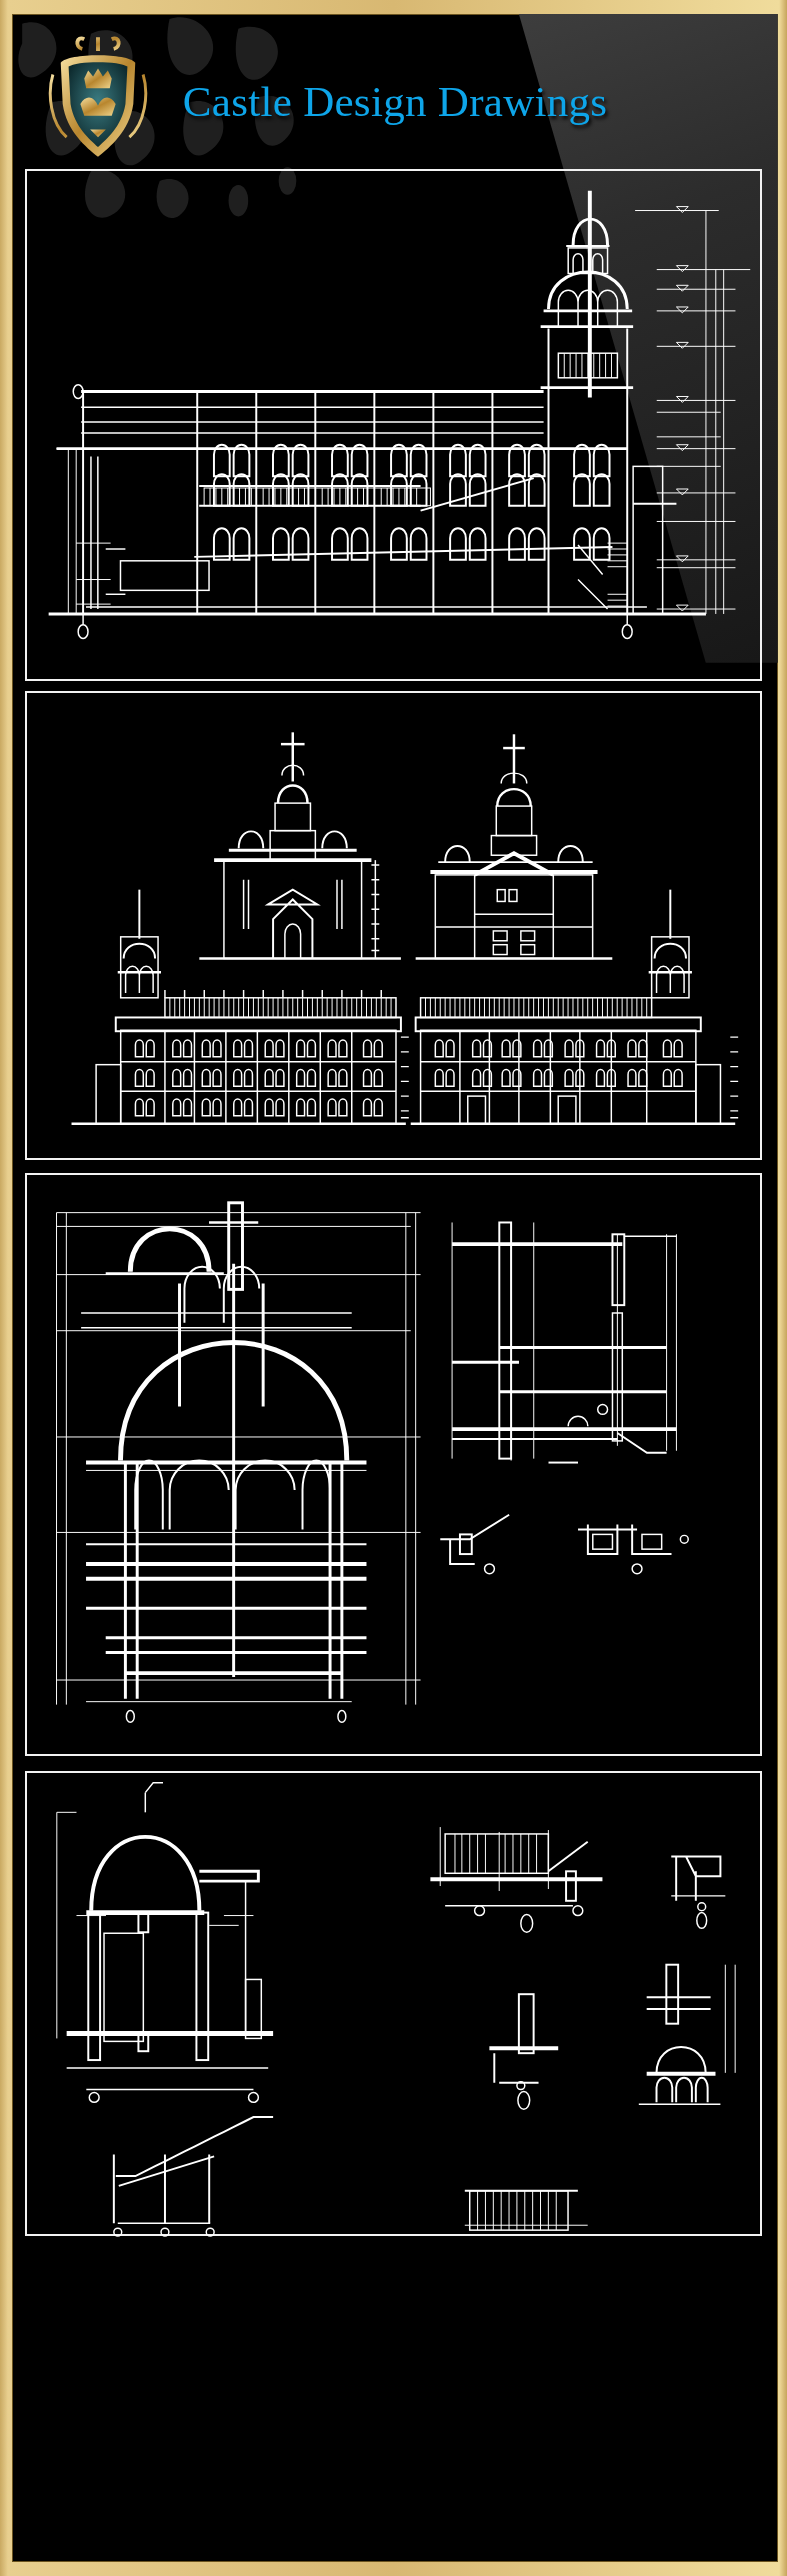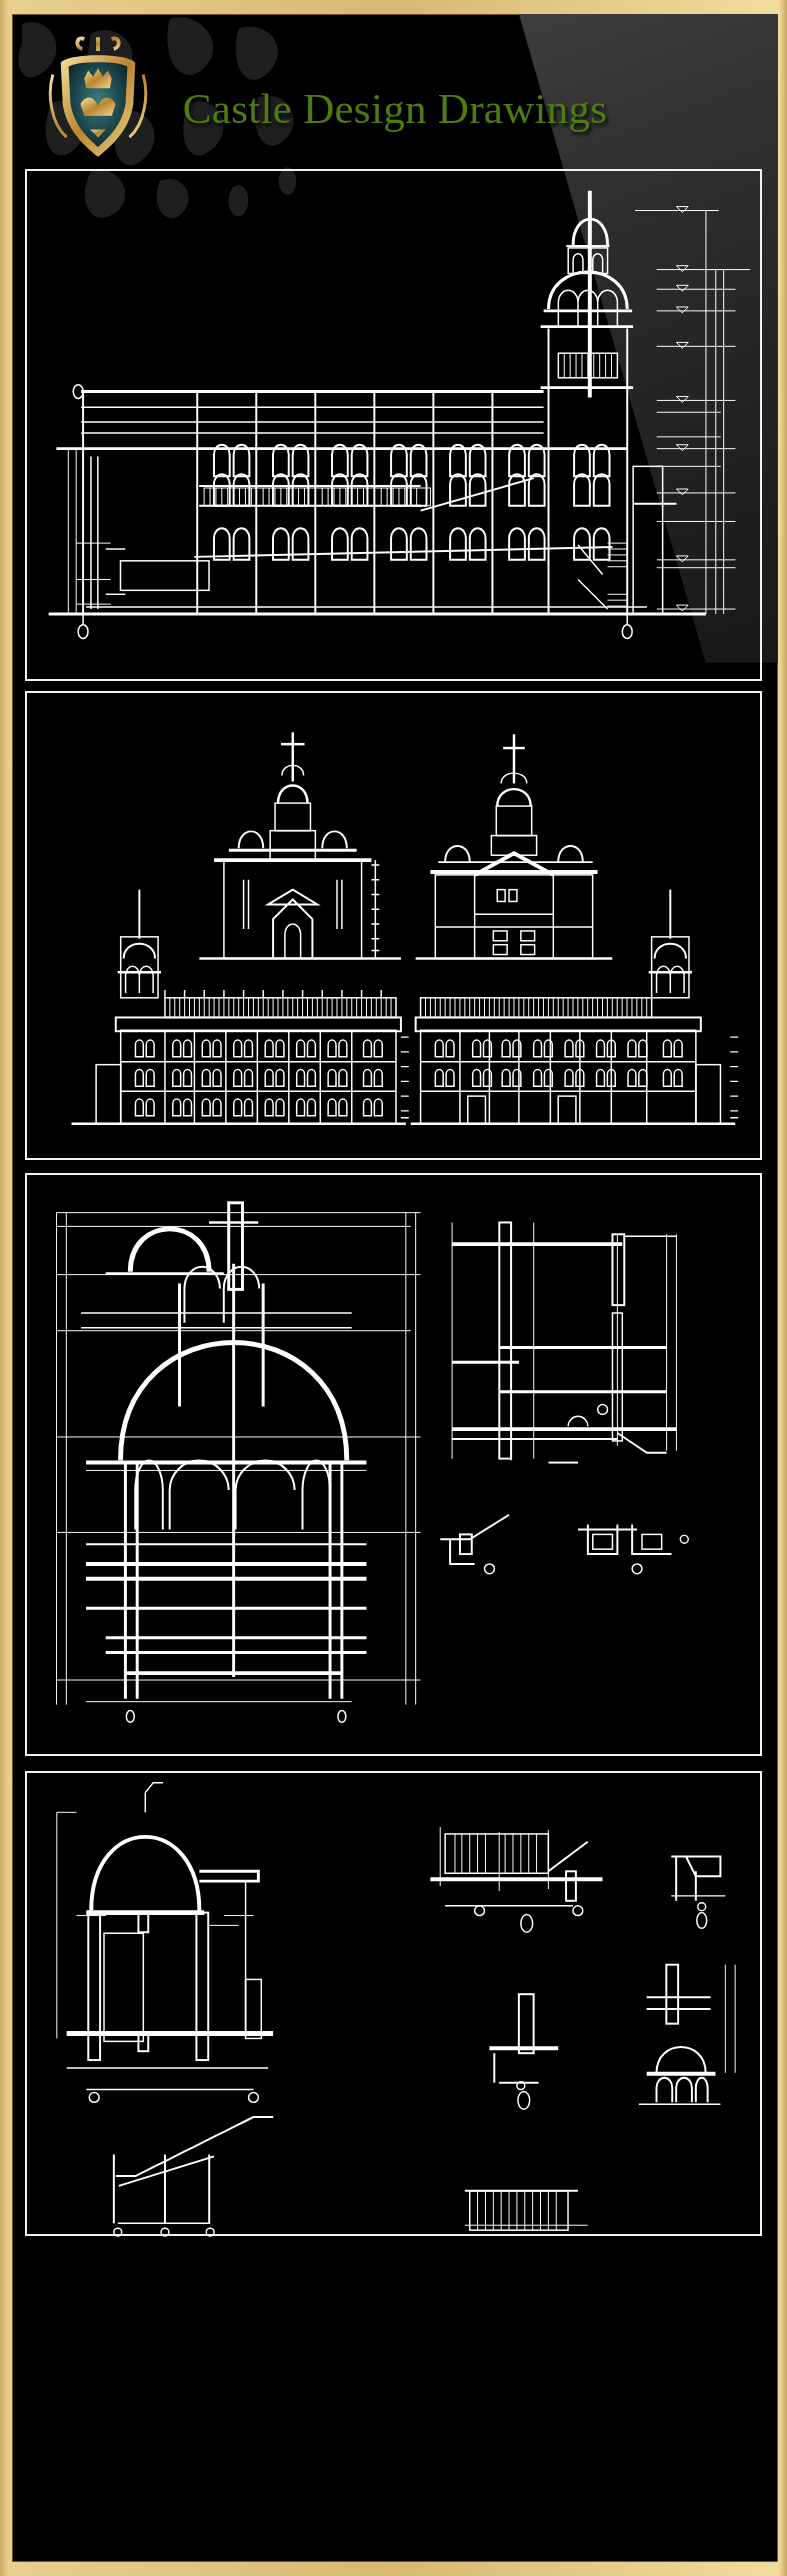--- a/index.html
+++ b/index.html
@@ -6,21 +6,21 @@
   body{width:787px;height:2576px;position:relative;overflow:hidden;font-family:"Liberation Serif","DejaVu Serif",serif;}
   .frame{position:absolute;left:0;top:0;width:787px;height:2576px;
     background:linear-gradient(90deg,#c9a962 0%,#e8cf8f 1%,#d8b872 50%,#f0dc9c 99%,#c6a45c 100%);}
   .inner{position:absolute;left:11.8px;top:13.8px;width:766px;height:2548px;background:#000;overflow:hidden;
     box-shadow:inset 0 0 0 1px #6b5420;}
   .gloss{position:absolute;left:0;top:0;width:766px;height:689px;
     background:linear-gradient(160deg,#4a4a4a 0%,#2c2c2c 45%,#161616 100%);
     clip-path:polygon(507px 0,766px 0,766px 649px,694px 649px);}
   .damask{position:absolute;left:0;top:0;width:325px;height:226px;opacity:.55;}
   .crest{position:absolute;left:35px;top:21.6px;width:102px;height:126px;}
-  .title{position:absolute;left:171px;top:70px;font-size:43px;color:#4d7c0f;white-space:nowrap;
+  .title{position:absolute;left:171px;top:63px;font-size:43px;color:#0ea5e9;white-space:nowrap;
     text-shadow:2px 3px 3.9px rgba(0,0,0,.9);letter-spacing:0.3px;}
   .panel{position:absolute;left:12.8px;width:737px;border:2px solid #f2f2f2;box-sizing:border-box;}
   .panel svg{position:absolute;left:0;top:0;}
   .cad line,.cad path,.cad rect,.cad circle,.cad ellipse,.cad polyline{stroke:#fff;fill:none;}
 </style>
 </head>
 <body>
 
 <div class="frame">
   <div class="inner">

